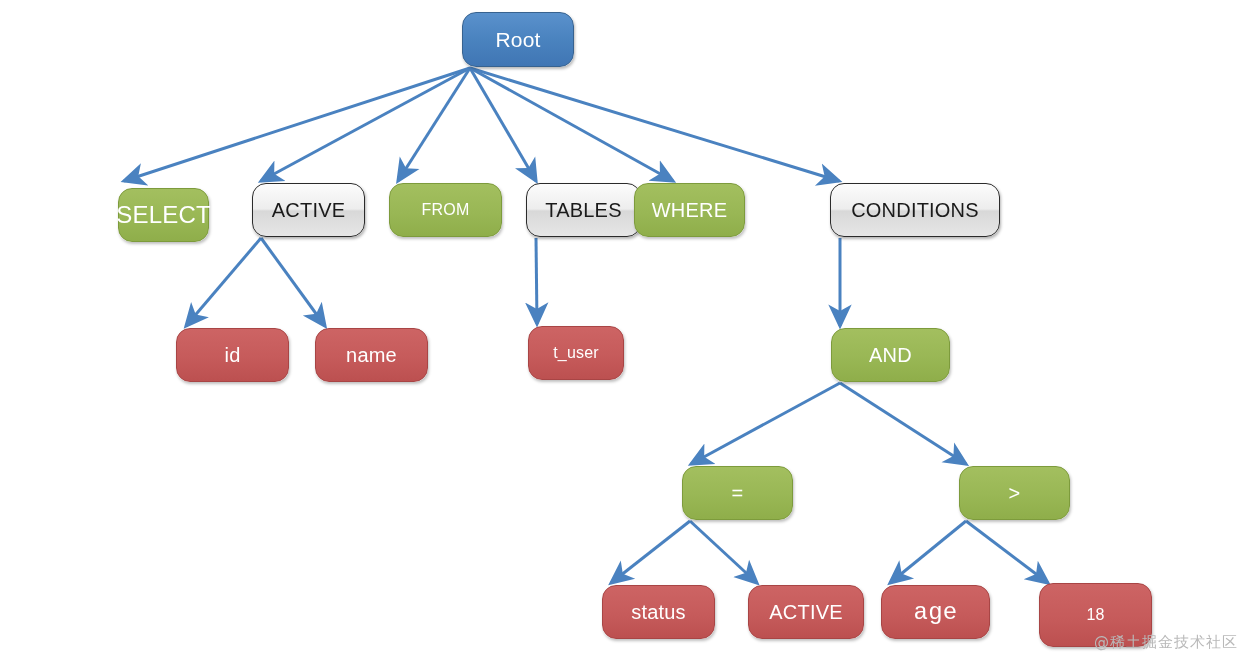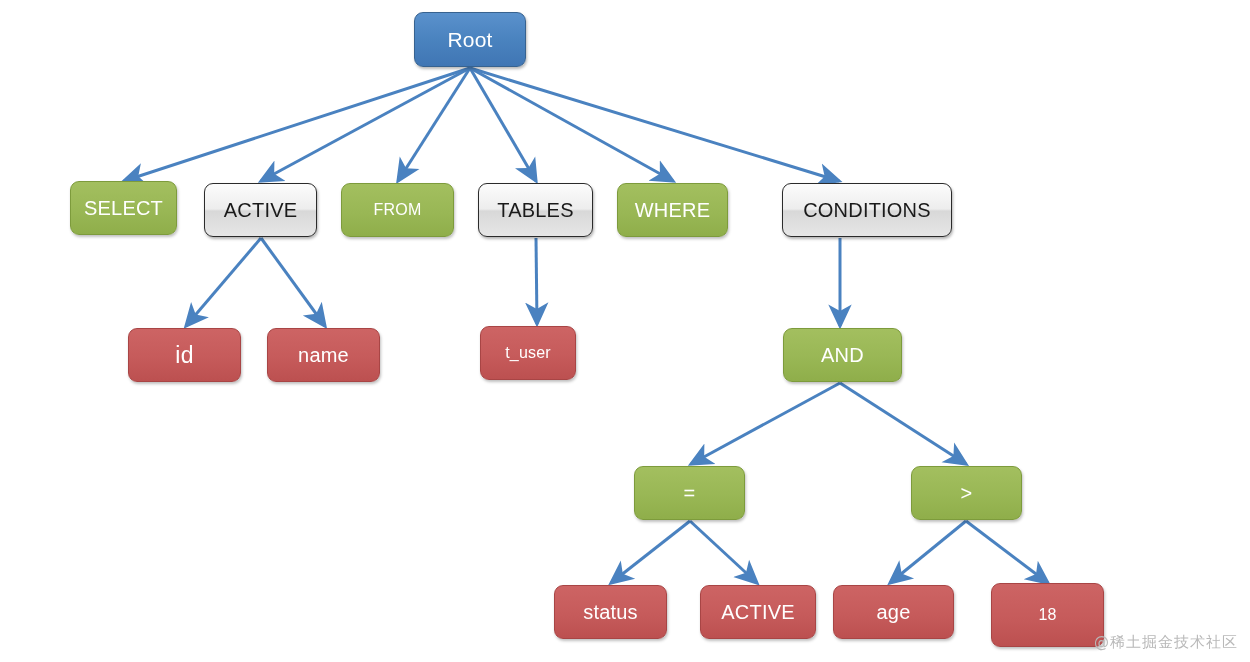--- a/index.html
+++ b/index.html
@@ -22,25 +22,26 @@
     width: 1250px;
     height: 662px;
     pointer-events: none;
   }
   .node {
     position: absolute;
     box-sizing: border-box;
     display: flex;
     align-items: center;
     justify-content: center;
-    border-radius: 9px;
+    border-radius: 14px;
     text-align: center;
     white-space: nowrap;
     letter-spacing: 0.2px;
     z-index: 5;
+    margin-left: 48px;
   }
   .node-blue {
     background: linear-gradient(to bottom, #5a91cc 0%, #4a83bf 50%, #4076b4 100%);
     border: 1px solid #37628f;
     color: #ffffff;
     box-shadow: 1px 2px 3px rgba(0,0,0,0.28);
   }
   .node-green {
     background: linear-gradient(to bottom, #a3bf5f 0%, #99b755 55%, #8fae4a 100%);
     border: 1px solid #7d9b3c;
@@ -98,39 +99,39 @@
         <line x1="690" y1="521" x2="757" y2="583" stroke="#4a82c0" stroke-width="3" marker-end="url(#arrowhead)"></line>
         <line x1="966" y1="521" x2="890" y2="583" stroke="#4a82c0" stroke-width="3" marker-end="url(#arrowhead)"></line>
         <line x1="966" y1="521" x2="1048" y2="583" stroke="#4a82c0" stroke-width="3" marker-end="url(#arrowhead)"></line>
       </g>
   </svg>
 
   <div id="node-group">
       <div class="node node-blue" style="left: 414px; top: 12px; width: 112px; height: 55px; font-size: 21px;">
         <span>Root</span>
       </div>
-      <div class="node node-green" style="left: 70px; top: 181px; width: 107px; height: 54px; font-size: 20px;">
+      <div class="node node-green" style="left: 70px; top: 188px; width: 91px; height: 54px; font-size: 24px;">
         <span>SELECT</span>
       </div>
       <div class="node node-gray" style="left: 204px; top: 183px; width: 113px; height: 54px; font-size: 20px;">
         <span>ACTIVE</span>
       </div>
       <div class="node node-green" style="left: 341px; top: 183px; width: 113px; height: 54px; font-size: 16px;">
         <span>FROM</span>
       </div>
       <div class="node node-gray" style="left: 478px; top: 183px; width: 115px; height: 54px; font-size: 20px;">
         <span>TABLES</span>
       </div>
-      <div class="node node-green" style="left: 617px; top: 183px; width: 111px; height: 54px; font-size: 20px;">
+      <div class="node node-green" style="left: 586px; top: 183px; width: 111px; height: 54px; font-size: 20px;">
         <span>WHERE</span>
       </div>
       <div class="node node-gray" style="left: 782px; top: 183px; width: 170px; height: 54px; font-size: 20px;">
         <span>CONDITIONS</span>
       </div>
-      <div class="node node-red" style="left: 128px; top: 328px; width: 113px; height: 54px; font-size: 23px; justify-content: center;">
+      <div class="node node-red" style="left: 128px; top: 328px; width: 113px; height: 54px; font-size: 20px; justify-content: center;">
         <span>id</span>
       </div>
       <div class="node node-red" style="left: 267px; top: 328px; width: 113px; height: 54px; font-size: 20px;">
         <span>name</span>
       </div>
       <div class="node node-red" style="left: 480px; top: 326px; width: 96px; height: 54px; font-size: 16px; text-align: center;">
         <span>t_user</span>
       </div>
       <div class="node node-green" style="left: 783px; top: 328px; width: 119px; height: 54px; font-size: 20px;">
         <span>AND</span>
@@ -140,21 +141,21 @@
       </div>
       <div class="node node-green" style="left: 911px; top: 466px; width: 111px; height: 54px; font-size: 20px;">
         <span>&gt;</span>
       </div>
       <div class="node node-red" style="left: 554px; top: 585px; width: 113px; height: 54px; font-size: 20px;">
         <span>status</span>
       </div>
       <div class="node node-red" style="left: 700px; top: 585px; width: 116px; height: 54px; font-size: 20px;">
         <span>ACTIVE</span>
       </div>
-      <div class="node node-red" style="left: 833px; top: 585px; width: 121px; height: 54px; font-size: 20px;">
+      <div class="node node-red" style="left: 833px; top: 585px; width: 109px; height: 54px; font-size: 24px; font-family: Liberation Mono, monospace;">
         <span>age</span>
       </div>
       <div class="node node-red" style="left: 991px; top: 583px; width: 113px; height: 64px; font-size: 16px;">
         <span>18</span>
       </div>
     </div>
 
   <div class="watermark">@稀土掘金技术社区</div>
 
 </div>

